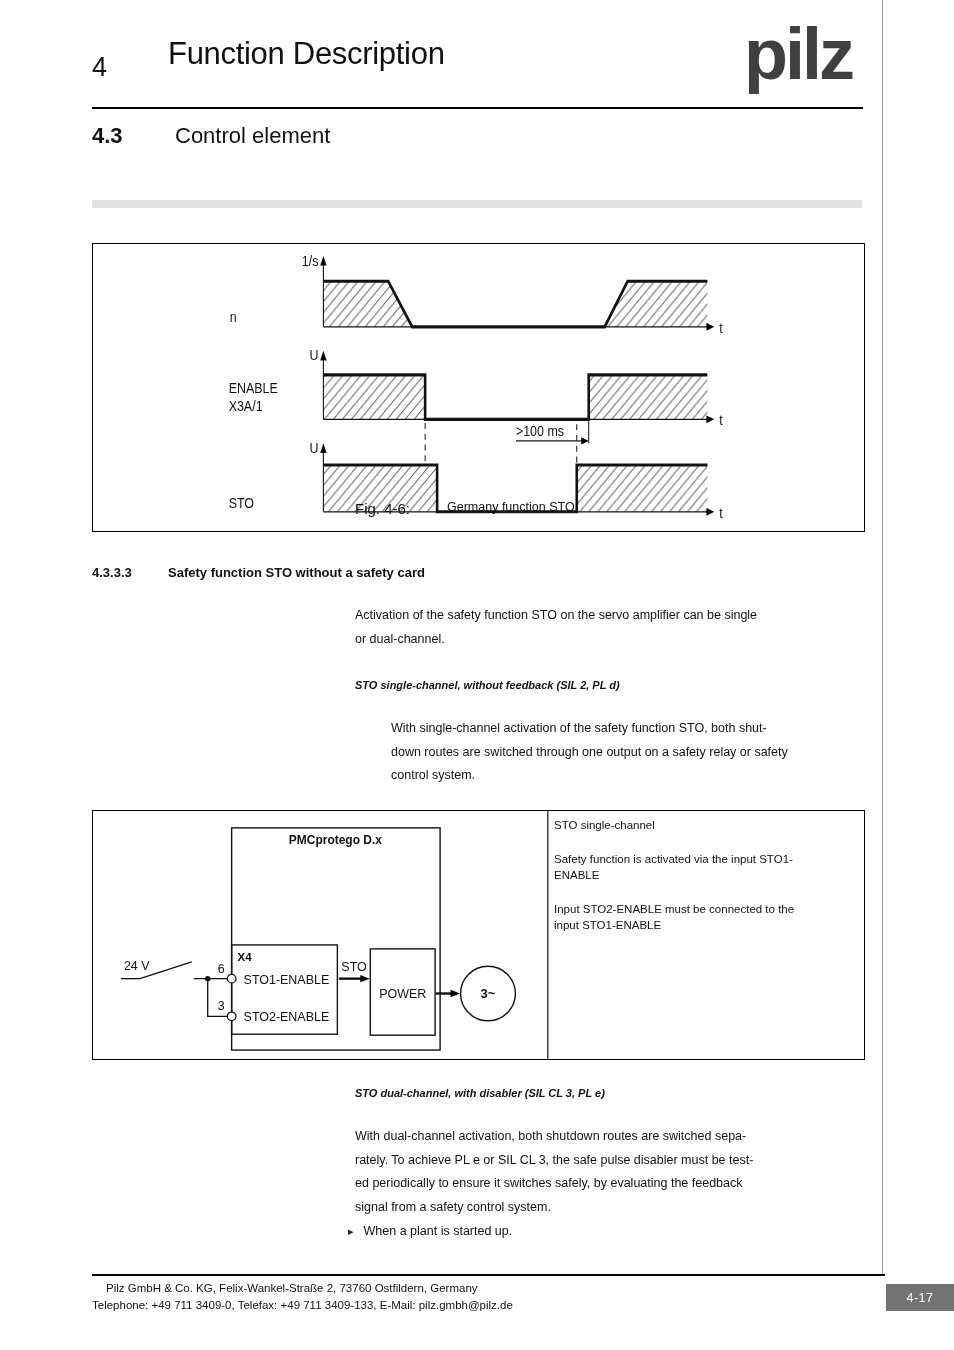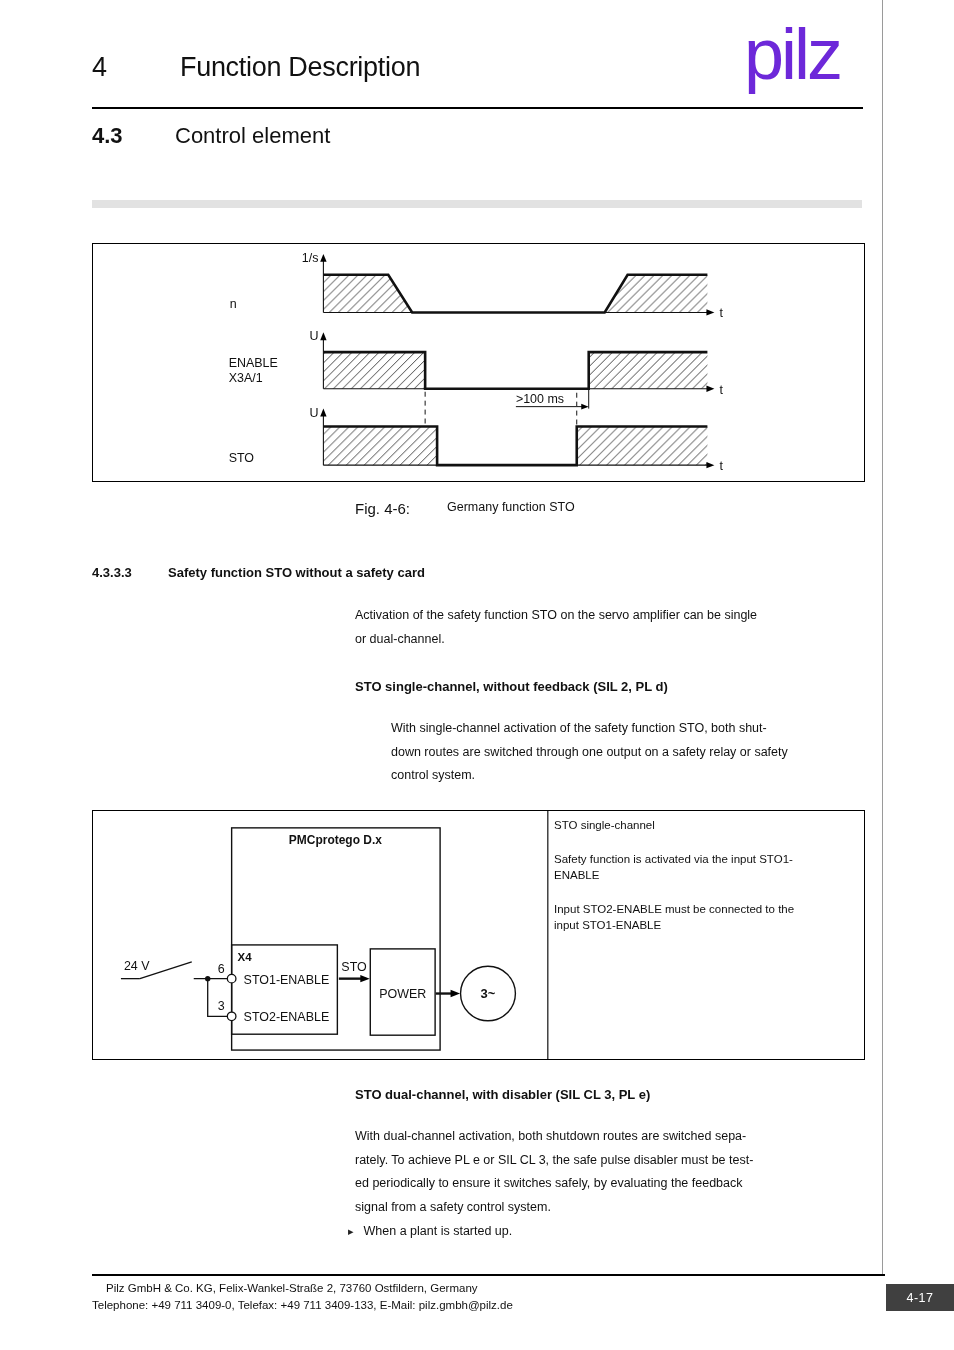--- a/index.html
+++ b/index.html
@@ -7,60 +7,60 @@
     position:relative; width:954px; height:1350px; background:#ffffff;
     font-family:"Liberation Sans","DejaVu Sans",sans-serif; color:#111;
     overflow:hidden;
   }
   .abs { position:absolute; }
   .nw { white-space:nowrap; }
   .pre { white-space:pre-line; }
 
   .page-edge { left:882px; top:0; width:1px; height:1276px; background:#9a9a9a; }
 
-  .logo { left:744px; top:16px; font-size:72px; line-height:76px; font-weight:normal;
-          color:#6d28d9; letter-spacing:-3px; }
+  .logo { left:744px; top:16px; font-size:72px; line-height:76px; font-weight:bold;
+          color:#404040; letter-spacing:-3px; }
 
   .chapter-num   { left:92px;  top:52px; font-size:27px; font-weight:400; letter-spacing:-0.3px; }
-  .chapter-title { left:168px; top:52px; font-size:27px; font-weight:400; letter-spacing:-0.3px;margin-left:12px; }
+  .chapter-title { left:168px; top:36px; font-size:31px; font-weight:400; letter-spacing:-0.3px; }
   .header-rule   { left:92px;  top:107px; width:771px; height:2px; background:#000; }
 
   .section-num   { left:92px;  top:123px; font-size:22px; font-weight:bold; }
   .section-title { left:168px; top:123px; font-size:22px; font-weight:normal;margin-left:7px; }
 
   .gray-bar { left:92px; top:200px; width:770px; height:8px; background:#e2e2e2; }
 
   .figure-box { border:1.5px solid #000; box-sizing:border-box; background:#fff; }
-  .fig-timing  { left:92px; top:243px;  width:773px; height:239px; }
+  .fig-timing  { left:92px; top:243px;  width:773px; height:289px; }
   .fig-circuit { left:92px; top:810px;  width:773px; height:250px; }
   .figure-box svg { display:block; width:100%; height:100%; }
 
   .caption-label { left:355px; top:500px; font-size:15px; }
   .caption-text  { left:447px; top:500px; font-size:12.5px; }
 
   .sub-num   { left:92px;  top:565px; font-size:13px; font-weight:bold; }
   .sub-title { left:168px; top:565px; font-size:13px; font-weight:bold; }
 
   .body-par { font-size:12.5px; line-height:23.5px; width:520px; }
   .para-intro  { left:355px; top:604px; }
-  .subhead     { left:355px; top:679px; font-size:13px; font-weight:bold; }
+  .subhead     { left:355px; top:679px; font-size:11px; font-weight:bold;font-style:italic; }
   .para-single { left:355px; top:717px;margin-left:36px; }
   .subhead2    { top:1087px; }
   .para-dual   { left:355px; top:1125px; }
 
   .bullet-row { left:348px; top:1222px; display:flex; gap:10px; font-size:12.5px; line-height:18px; }
   .bullet-icon { font-size:11px; line-height:18px; color:#222; }
 
   .panel-text { left:461px; top:6px; width:310px; font-size:11.5px; line-height:16.5px; }
   .panel-text p { margin:0 0 17px 0; }
 
   .footer-rule  { left:92px; top:1274px; width:793px; height:2px; background:#000; }
   .footer-line1 { left:92px; top:1282px; font-size:11.5px;padding-left:14px; }
   .footer-line2 { left:92px; top:1299px; font-size:11.5px; }
-  .page-badge { left:886px; top:1284px; width:68px; height:27px; background:#404040; color:#fff;
+  .page-badge { left:886px; top:1284px; width:68px; height:27px; background:#737373; color:#fff;
                 display:flex; align-items:center; justify-content:center;
                 font-size:12.5px; letter-spacing:0.5px; }
 
   svg text { font-family:"Liberation Sans","DejaVu Sans",sans-serif; fill:#111; }
   .t12  { font-size:12.5px; }
   .t12b { font-size:12px; font-weight:bold; }
   .t11b { font-size:11.5px; font-weight:bold; }
   .sig  { fill:none; stroke:#111; stroke-width:2.6px; }
   .ax   { stroke:#111; stroke-width:1.1px; }
   .thin { stroke:#111; stroke-width:1px; fill:none; }

